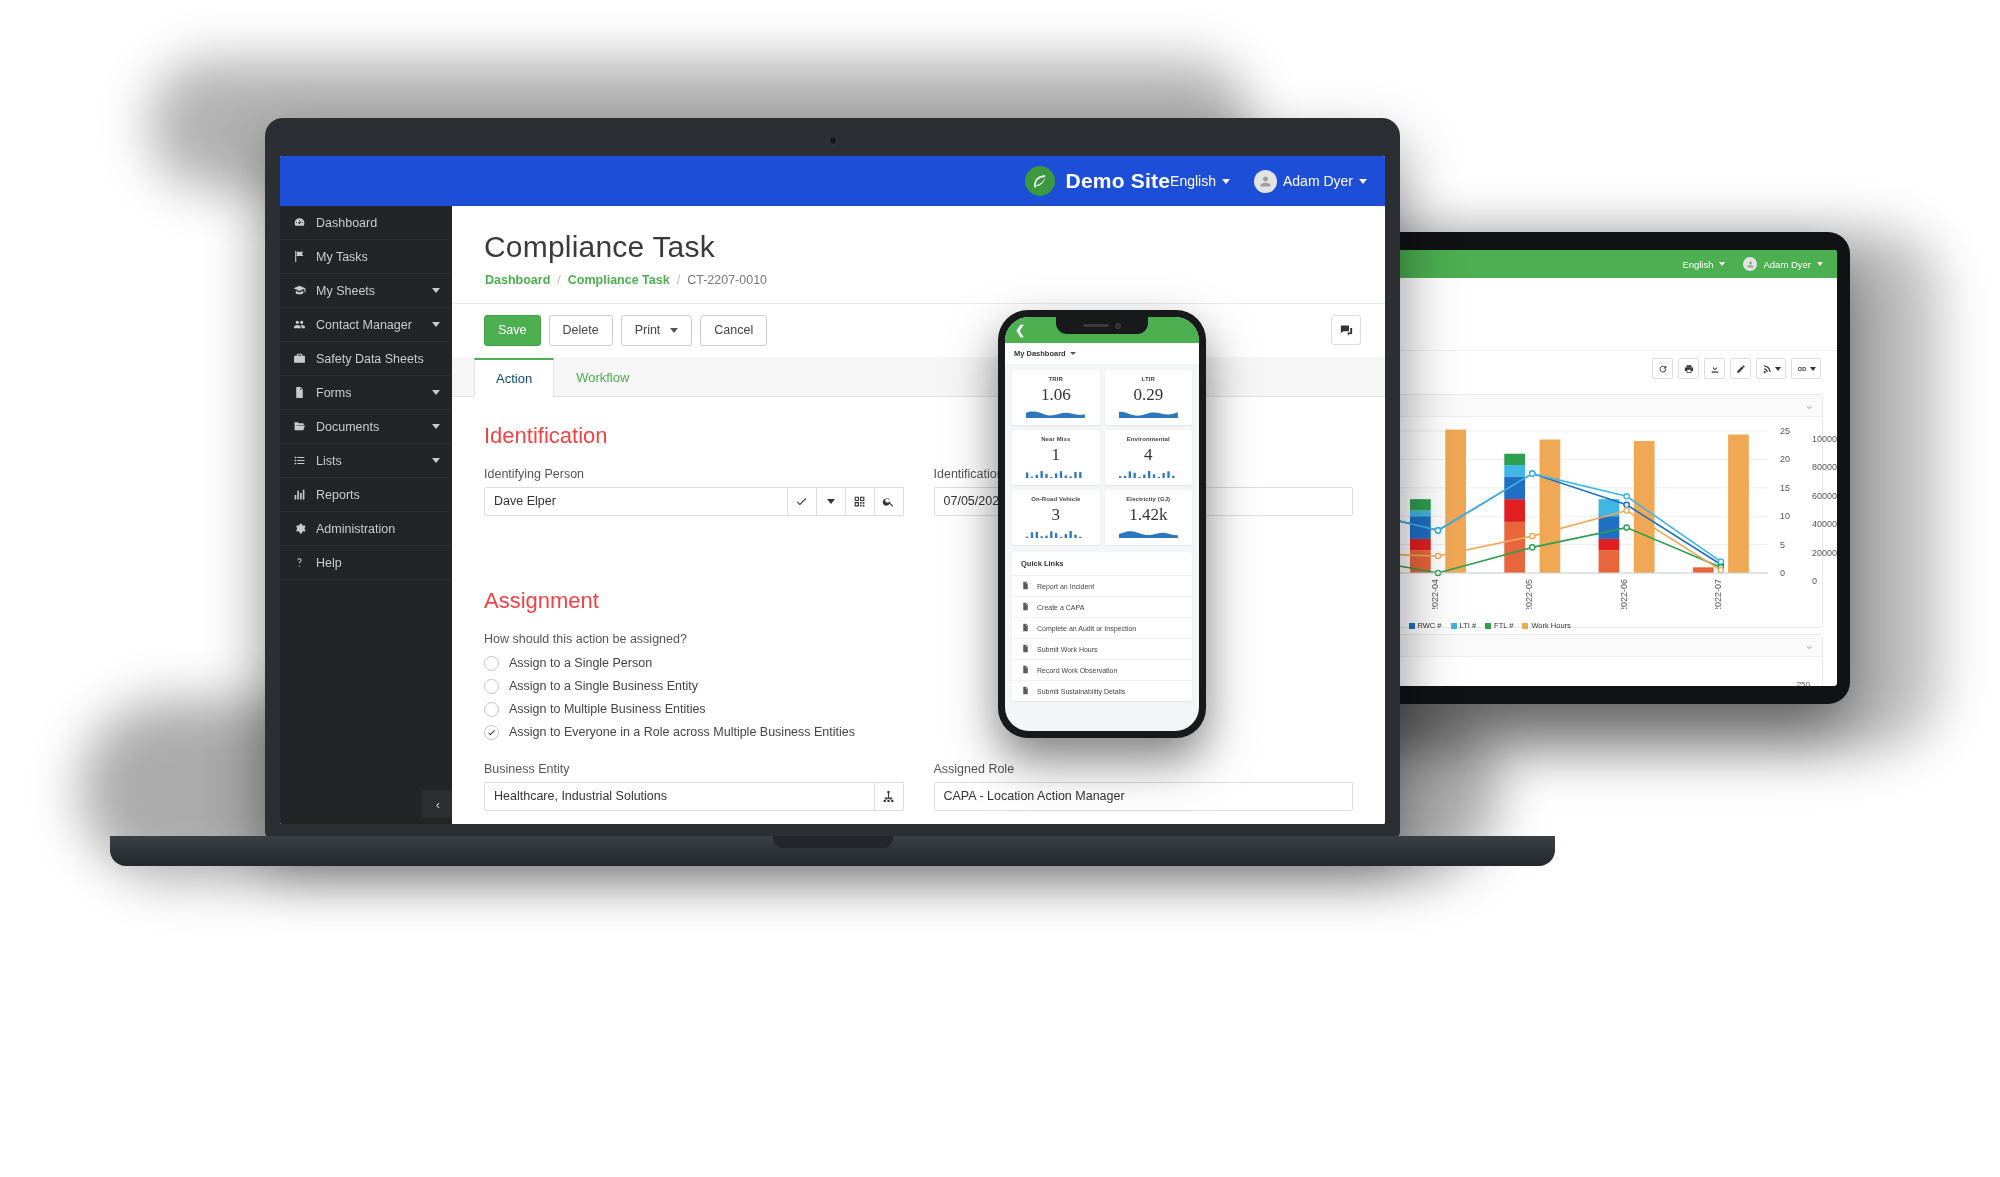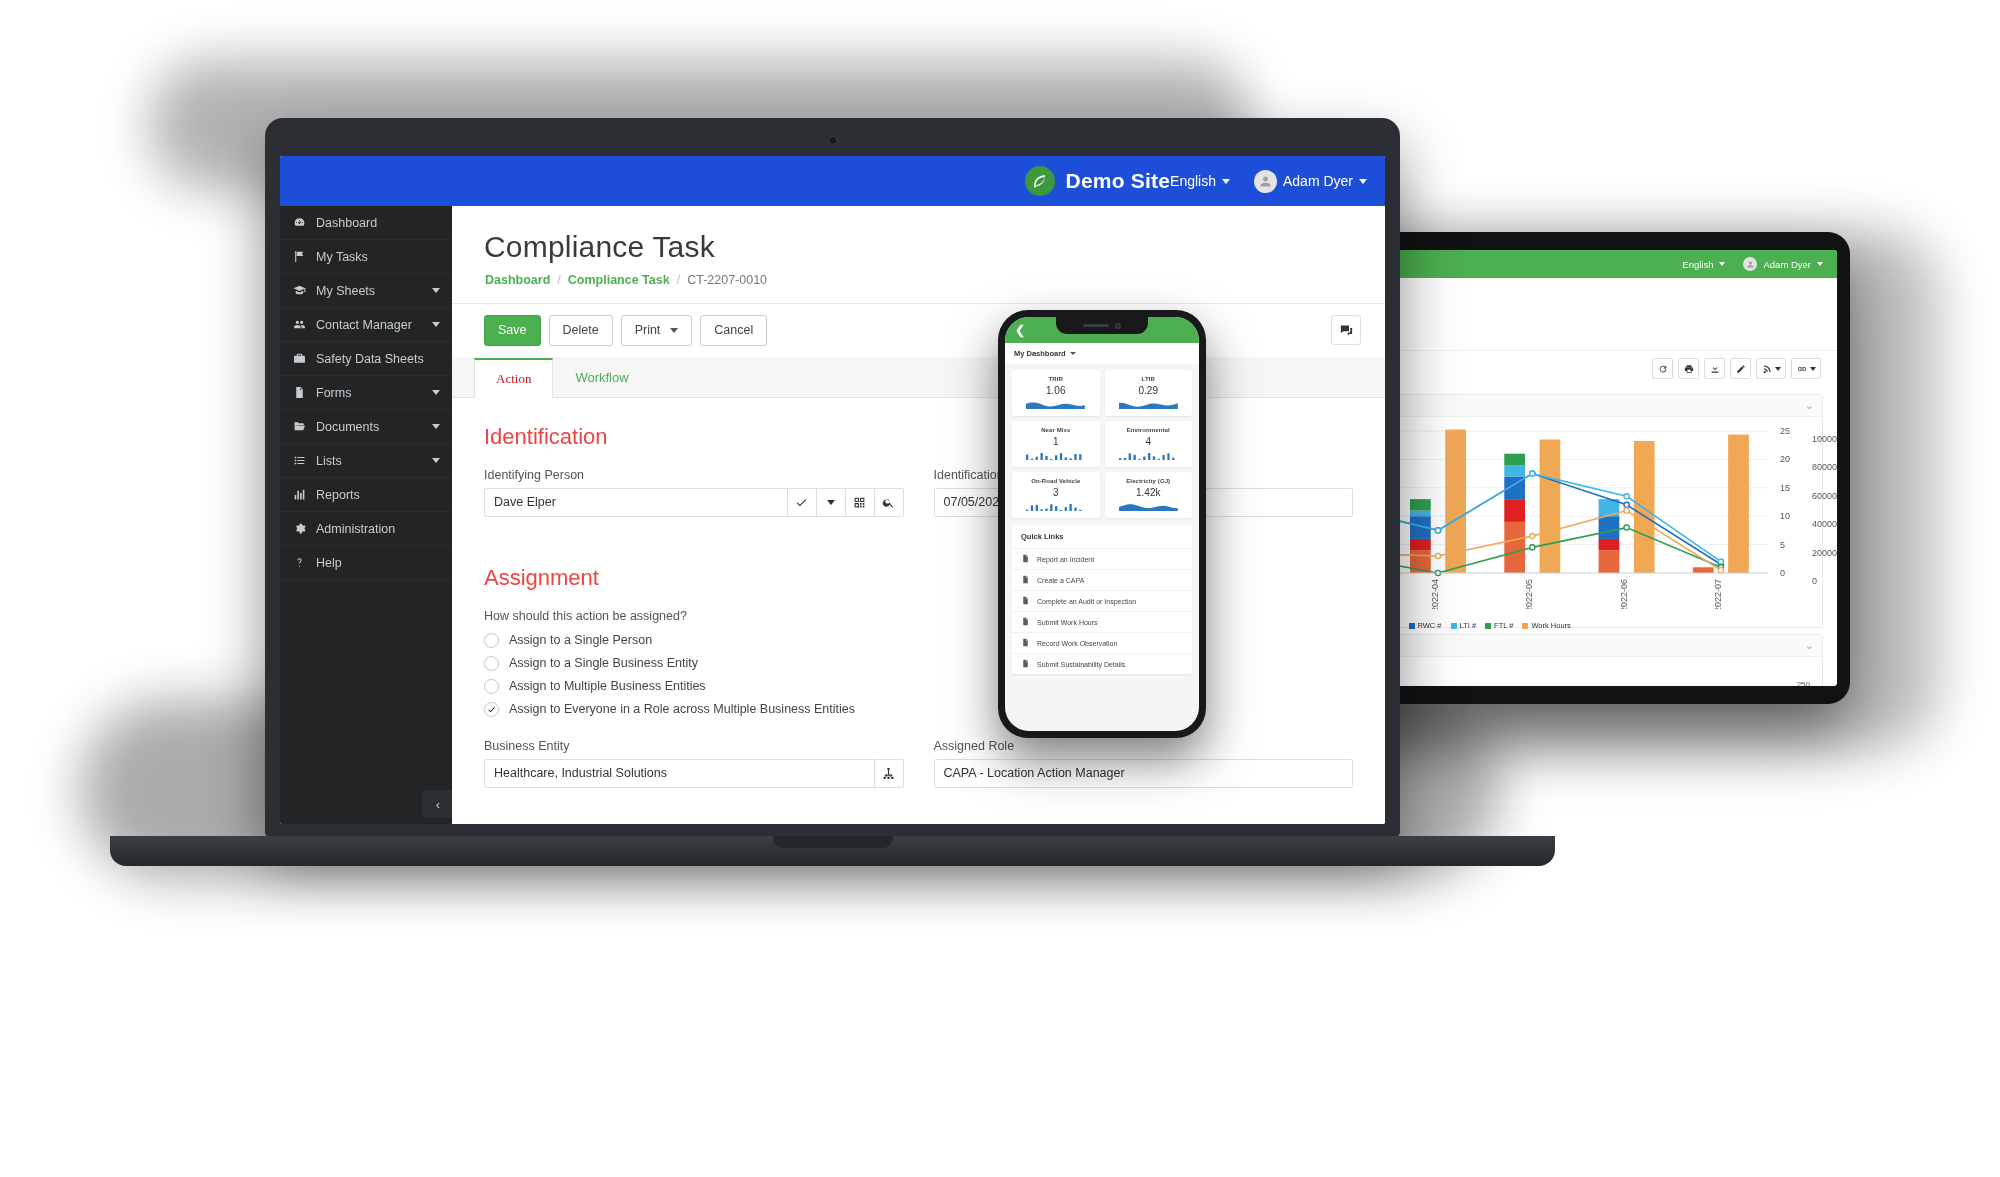--- a/index.html
+++ b/index.html
@@ -103,21 +103,21 @@
     display:flex;align-items:center;justify-content:center;cursor:pointer;
   }
   .icon-btn svg { width:15px;height:15px;fill:#333; }
 
   .tabs { display:flex; padding-left: 22px; background:#f6f6f6; border-bottom:1px solid #e2e2e2; }
   .tab {
     font-size:13px; padding: 11px 21px; color:#4caf50; cursor:pointer;
     border:1px solid transparent; border-bottom:none; position:relative; top:1px;
   }
   .tab.active {
-    background:#fff; color:#b91c1c; border-color:#e2e2e2; border-top:2px solid #4caf50;font-family:Liberation Serif, serif;
+    background:#fff; color:#0c4a6e; border-color:#e2e2e2; border-top:2px solid #4caf50;
   }
 
   .form-area { padding: 26px 32px 0 32px; }
   .sec-title { font-size:22px; color:#ef4444; font-weight:400; margin-bottom:18px; }
   .row2 { display:flex; gap:30px; }
   .fgrp { flex:1; margin-bottom: 36px; }
   .flabel { font-size:12.5px; color:#555; margin-bottom:6px; }
   .ingrp { display:flex; }
   .ctrl {
     flex:1; height:29px; border:1px solid #ddd; border-radius:2px 0 0 2px;
@@ -178,21 +178,21 @@
   .ph-back { position:absolute; left:10px; top:50%; transform:translateY(-50%); font-size:12px; font-weight:700; cursor:pointer; }
   .ph-title { font-size:10px; font-weight:600; }
   .ph-sub { background:#fff; font-size:7.5px; font-weight:700; color:#333; padding:6px 9px; display:flex; align-items:center; gap:4px; }
   .ph-sub .pcar { width:0;height:0;border-left:3px solid transparent;border-right:3px solid transparent;border-top:3.5px solid #555; }
   .kpi-grid { display:grid; grid-template-columns:1fr 1fr; gap:5px; padding:6px 7px 0 7px; }
   .kpi {
     background:#fff; border-radius:3px; padding:6px 4px 7px 4px; text-align:center;
     box-shadow:0 1px 2px rgba(0,0,0,0.07);
   }
   .kpi-lbl { font-size:6px; font-weight:700; color:#444; letter-spacing:.1px; }
-  .kpi-val { font-size:10px; color:#333; margin:3px 0 4px 0; }
+  .kpi-val { font-size:17px; color:#333; margin:3px 0 4px 0;font-family:Liberation Serif, serif; }
   .kpi-spark { height:9px; display:flex; align-items:flex-end; justify-content:center; }
   .kpi-spark svg { width:74%; height:9px; }
   .ql-card { background:#fff; margin:7px 7px 0 7px; border-radius:3px; box-shadow:0 1px 2px rgba(0,0,0,0.07); overflow:hidden; }
   .ql-hd { font-size:7.5px; font-weight:700; color:#333; padding:7px 9px; border-bottom:1px solid #eee; }
   .ql-item { display:flex; align-items:center; gap:7px; padding:5px 9px; border-bottom:1px solid #f1f1f1; font-size:7px; color:#444; cursor:pointer; }
   .ql-item:last-child { border-bottom:none; }
   .ql-item svg { width:9px;height:9px;fill:#5a5a5a; flex:none; }
 
   .chart-svg { display:block; }
   .legend { display:flex; align-items:center; justify-content:center; gap:9px; font-size:7.5px; color:#333; margin-top:12px; }
@@ -400,21 +400,21 @@
                   </div>
                 </div>
                 <div class="fgrp">
                   <div class="flabel">Identification Date</div>
                   <div class="ingrp">
                     <div class="ctrl solo">07/05/2022</div>
                   </div>
                 </div>
               </div>
 
-              <div class="sec-title" style="margin-top:12px;">Assignment</div>
+              <div class="sec-title" style="margin-top:36px;">Assignment</div>
               <div class="qlabel">How should this action be assigned?</div>
               <div id="radios">
                   <div class="radio-row">
                     <span class="radio"></span>
                     <span class="radio-lbl">Assign to a Single Person</span>
                   </div>
                   <div class="radio-row">
                     <span class="radio"></span>
                     <span class="radio-lbl">Assign to a Single Business Entity</span>
                   </div>

